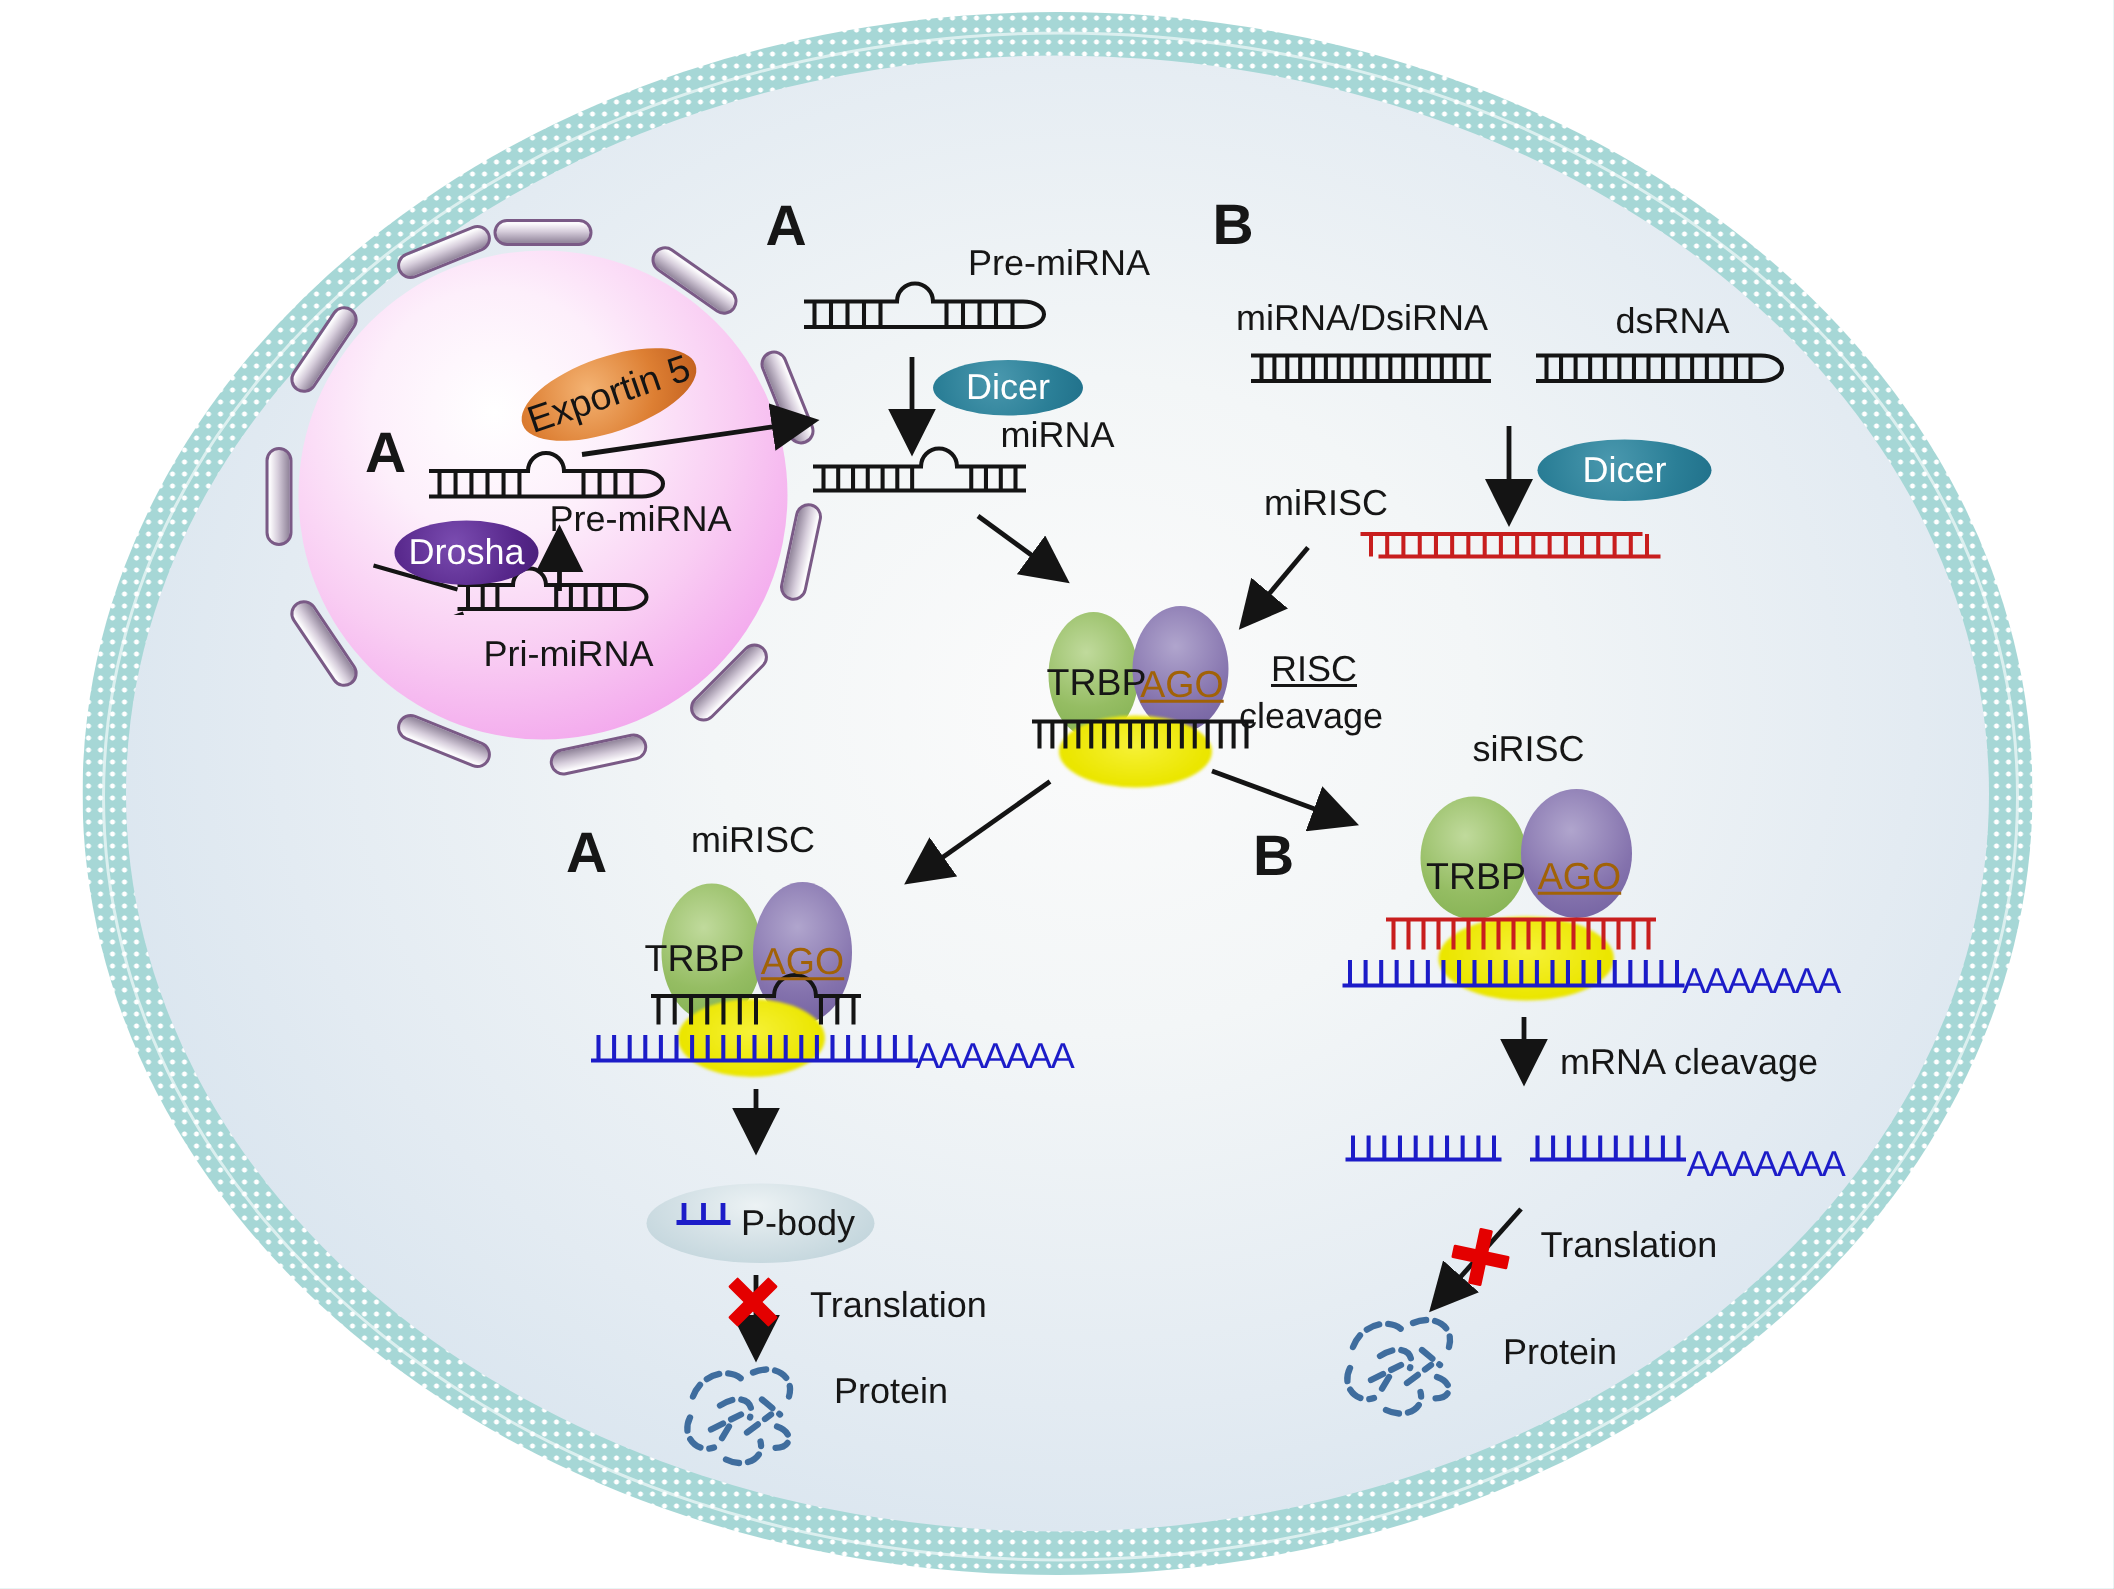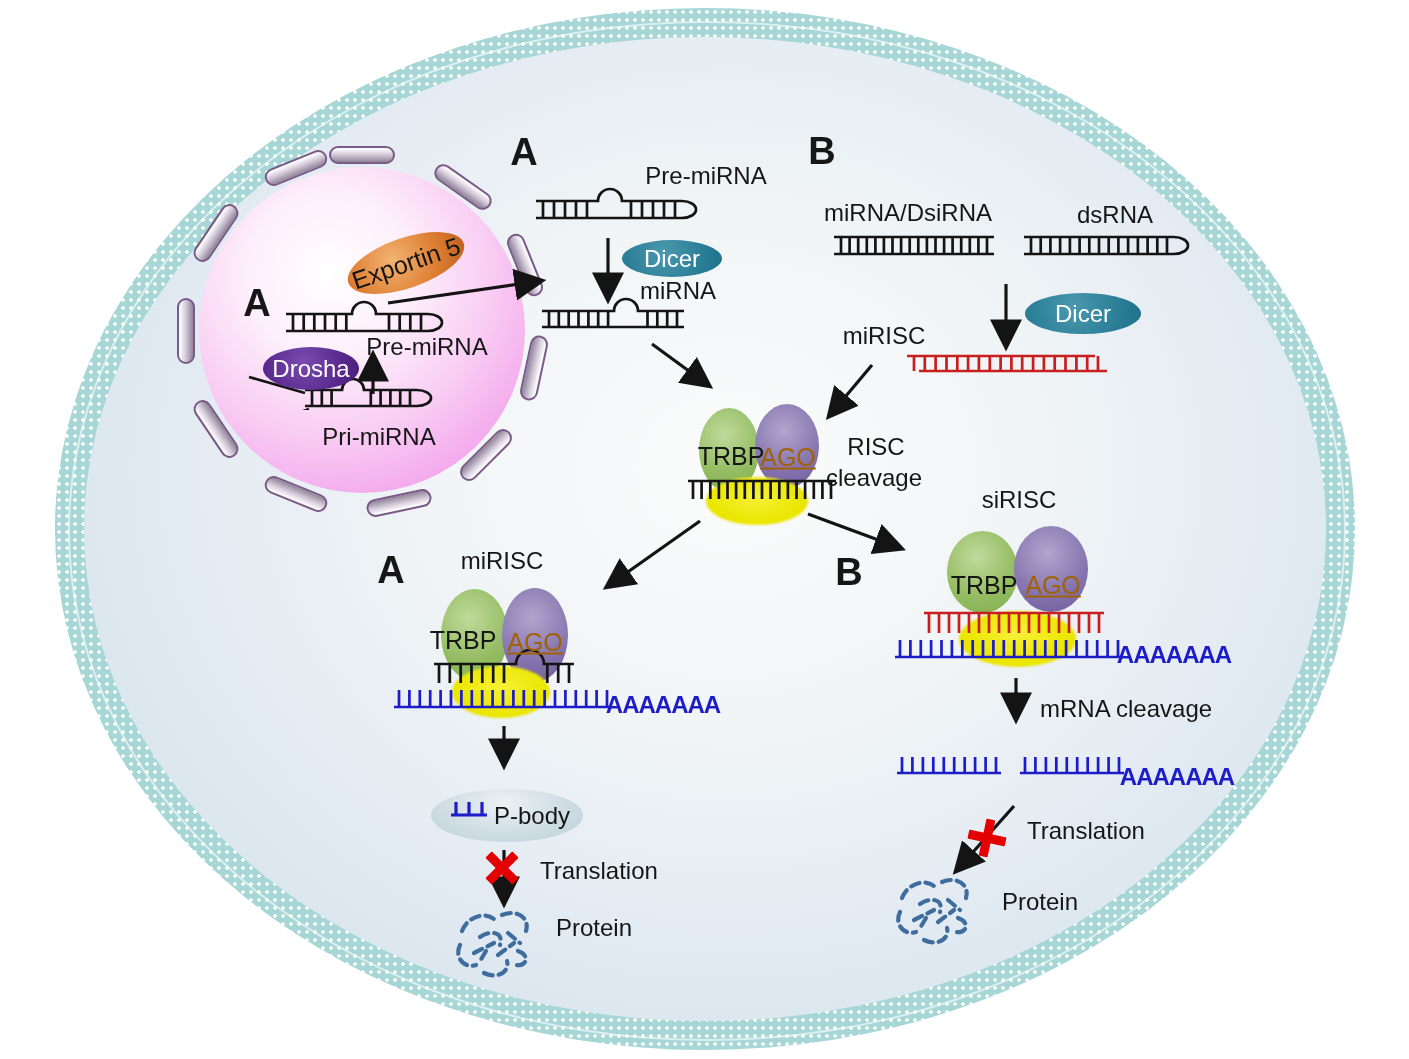--- a/index.html
+++ b/index.html
@@ -22,21 +22,21 @@
     background:radial-gradient(circle at 40% 33%, #ffffff 0%, #fdeffb 28%, #f9cdf3 55%, #f2a3ec 82%, #ec8de5 100%);}
   .pore{position:absolute;width:66px;height:18px;border:2.5px solid #7a5a86;border-radius:10px;
     background:linear-gradient(180deg,#fbfafc 8%,#d6cddb 45%,#968아 95%);
     background:linear-gradient(180deg,#fbfafc 8%,#d6cddb 45%,#968a9f 95%);box-sizing:border-box;}
 
   
   .lbl{position:absolute;font-size:24px;white-space:nowrap;color:#161616;}
   .ctr{transform:translate(-50%,-50%);}
   .left{transform:translate(0,-50%);}
   .big{font-size:38px;font-weight:bold;}
-  .blue{color:#1c1cc8;font-weight:bold;letter-spacing:-1px;}
+  .blue{color:#1c1cc8;font-weight:normal;letter-spacing:-1px;}
   .white{color:#a16207;text-decoration:underline;}
   .enzyme{position:absolute;border-radius:50%;display:flex;align-items:center;justify-content:center;
     font-size:24px;}
   .dicer{background:radial-gradient(circle at 42% 35%, #4a98ae 0%, #2b7f97 60%, #20708a 100%);color:#fff;}
   .drosha{background:radial-gradient(circle at 42% 35%, #7a4cb0 0%, #57278b 65%, #471d77 100%);color:#fff;}
   .exportin{background:radial-gradient(circle at 40% 35%, #f4b373 0%, #dd7f33 55%, #bf5c1c 100%);color:#141414;font-size:25px;}
   .blob{position:absolute;border-radius:50%;}
   .trbp-blob{background:radial-gradient(circle at 42% 32%, #c0da9c 0%, #95bd63 55%, #7fae4e 100%);}
   .ago-blob{background:radial-gradient(circle at 45% 32%, #b0a5cd 0%, #8472ad 60%, #6e5d9d 100%);}
   .yellow-blob{background:radial-gradient(ellipse at 50% 42%, #f6f137 0%, #ebe600 65%, #e6e000 100%);filter:blur(1px);}
@@ -172,30 +172,30 @@
   <div class="enzyme dicer" style="left:1025px;top:293px;width:116px;height:41px;">
     <span>Dicer</span>
   </div>
 
   <div class="lbl big ctr" style="left:257px;top:303px;">A</div>
   <div class="lbl ctr" style="left:427px;top:347px;">Pre-miRNA</div>
   <div class="lbl ctr" style="left:379px;top:437px;">Pri-miRNA</div>
 
   <div class="lbl big ctr" style="left:524px;top:152px;">A</div>
   <div class="lbl ctr" style="left:706px;top:176px;">Pre-miRNA</div>
-  <div class="lbl ctr" style="left:678px;top:291px;">miRNA</div>
+  <div class="lbl ctr" style="left:705px;top:291px;">miRNA</div>
 
   <div class="lbl big ctr" style="left:822px;top:151px;">B</div>
   <div class="lbl ctr" style="left:908px;top:213px;">miRNA/DsiRNA</div>
   <div class="lbl ctr" style="left:1115px;top:215px;">dsRNA</div>
   <div class="lbl ctr" style="left:884px;top:336px;">miRISC</div>
 
   <div class="lbl ctr" style="left:731px;top:456px;font-size:25px;">TRBP</div>
   <div class="lbl ctr white" style="left:788px;top:457px;font-size:25px;">AGO</div>
-  <div class="lbl ctr" style="left:876px;top:447px;">RISC</div>
+  <div class="lbl ctr" style="left:876px;top:447px;text-decoration:underline;">RISC</div>
   <div class="lbl ctr" style="left:874px;top:478px;">cleavage</div>
 
   <div class="lbl big ctr" style="left:391px;top:570px;">A</div>
   <div class="lbl ctr" style="left:502px;top:561px;">miRISC</div>
   <div class="lbl ctr" style="left:463px;top:640px;font-size:25px;">TRBP</div>
   <div class="lbl ctr white" style="left:535px;top:642px;font-size:25px;">AGO</div>
   <div class="lbl ctr blue" style="left:663px;top:705px;">AAAAAAA</div>
   <div class="lbl ctr" style="left:532px;top:816px;">P-body</div>
   <div class="lbl left" style="left:540px;top:871px;">Translation</div>
   <div class="lbl left" style="left:556px;top:928px;">Protein</div>

